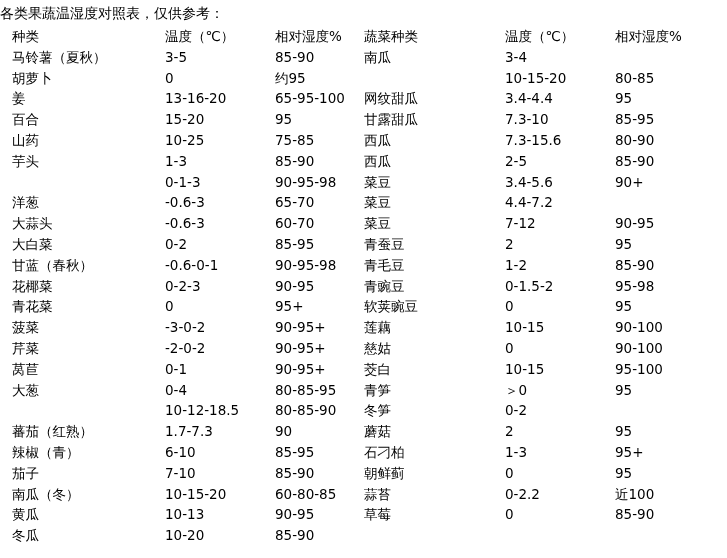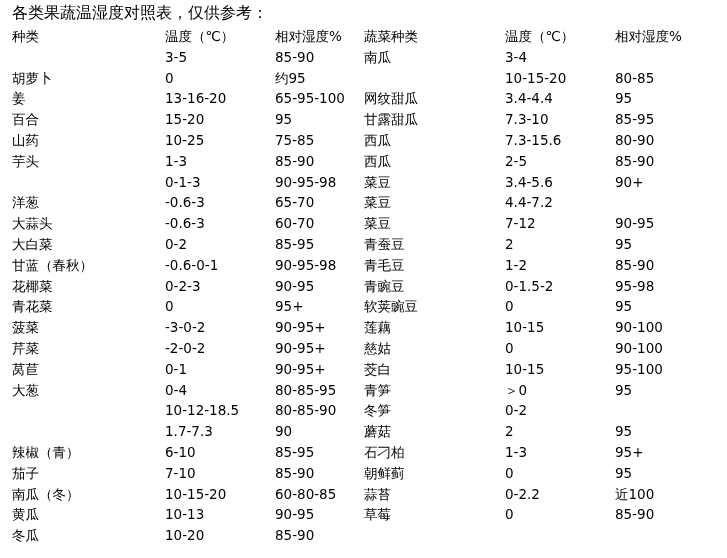--- a/index.html
+++ b/index.html
@@ -11,23 +11,23 @@
     width: 727px;
     height: 558px;
     position: relative;
     overflow: hidden;
     font-family: "DejaVu Sans", "Liberation Sans", sans-serif;
     font-size: 13.5px;
     color: #000000;
   }
   .title {
     position: absolute;
-    left: 12px;
+    left: 0;
     top: 3px;
-    font-size: 16px;
+    font-size: 14px;
     line-height: 20px;
     white-space: nowrap;
   }
   .table {
     position: absolute;
     top: 26px;
     left: 0;
     width: 654px;
   }
   .row {
@@ -56,20 +56,21 @@
 <div class="table" id="table">
   <div class="row">
     <span class="cell c1">种类</span>
     <span class="cell c2">温度（℃）</span>
     <span class="cell c3">相对湿度%</span>
     <span class="cell c4">蔬菜种类</span>
     <span class="cell c5">温度（℃）</span>
     <span class="cell c6">相对湿度%</span>
   </div>
 <div class="row">
+      <span class="cell c1">马铃薯（夏秋）</span>
       <span class="cell c2">3-5</span>
       <span class="cell c3">85-90</span>
       <span class="cell c4">南瓜</span>
       <span class="cell c5">3-4</span>
       <span class="cell c6"></span>
     </div>
     <div class="row">
       <span class="cell c1">胡萝卜</span>
       <span class="cell c2">0</span>
       <span class="cell c3">约95</span>
@@ -196,20 +197,21 @@
       <span class="cell c6">95</span>
     </div>
     <div class="row">
       <span class="cell c2">10-12-18.5</span>
       <span class="cell c3">80-85-90</span>
       <span class="cell c4">冬笋</span>
       <span class="cell c5">0-2</span>
       <span class="cell c6"></span>
     </div>
     <div class="row">
+      <span class="cell c1">蕃茄（红熟）</span>
       <span class="cell c2">1.7-7.3</span>
       <span class="cell c3">90</span>
       <span class="cell c4">蘑菇</span>
       <span class="cell c5">2</span>
       <span class="cell c6">95</span>
     </div>
     <div class="row">
       <span class="cell c1">辣椒（青）</span>
       <span class="cell c2">6-10</span>
       <span class="cell c3">85-95</span>

